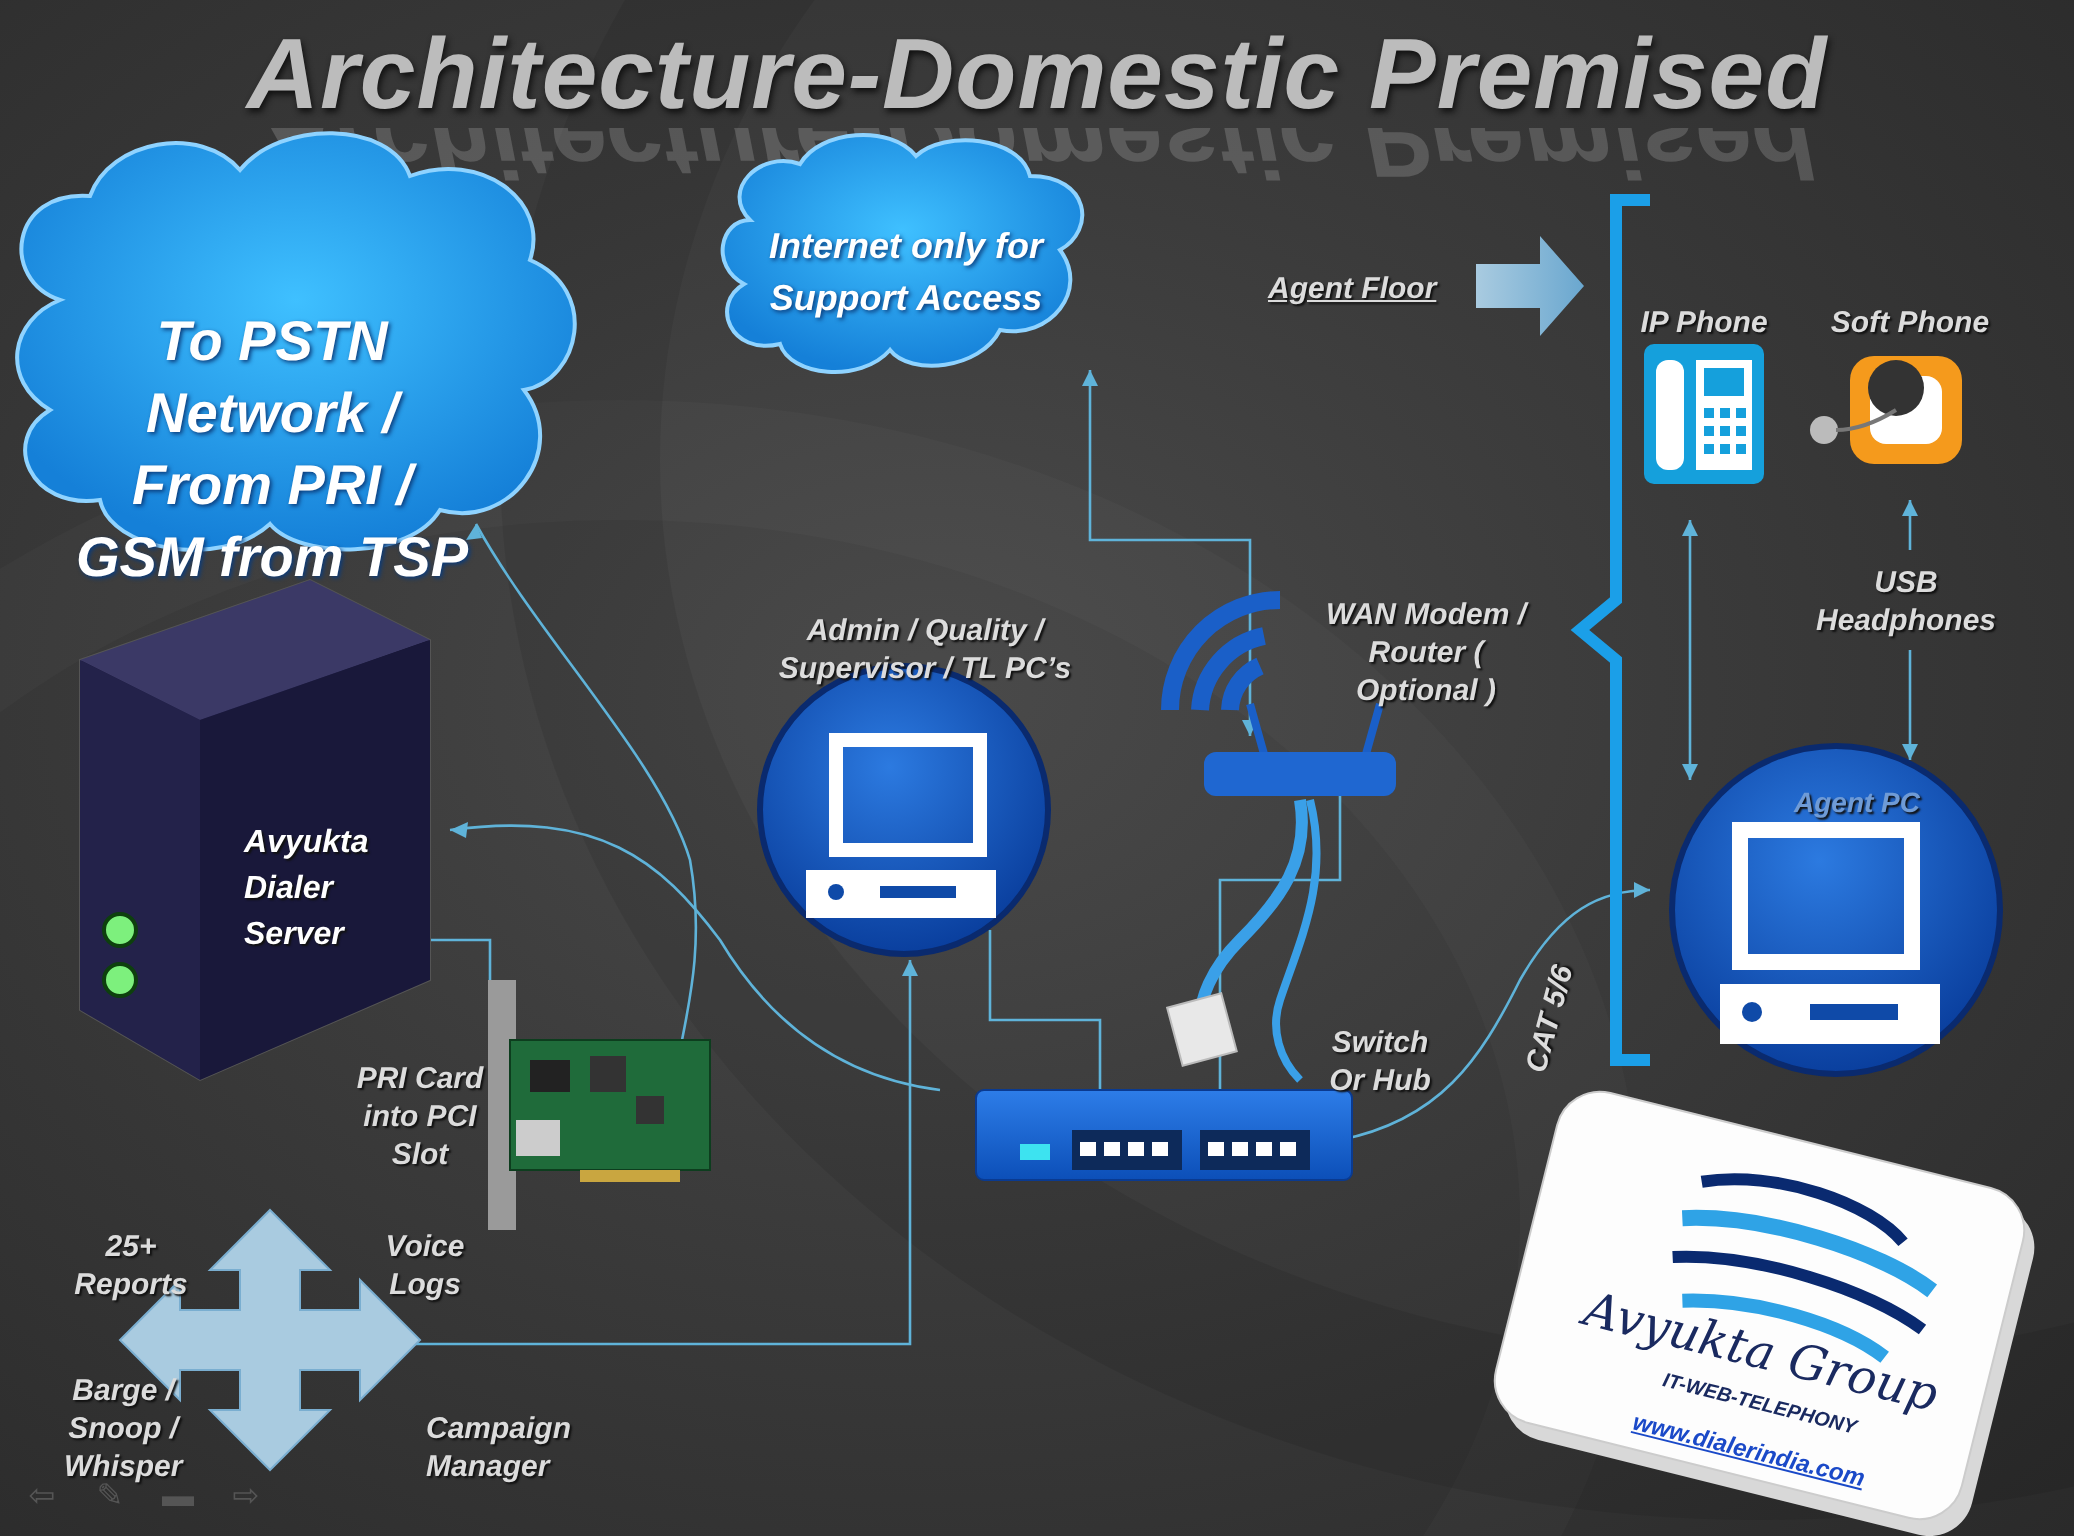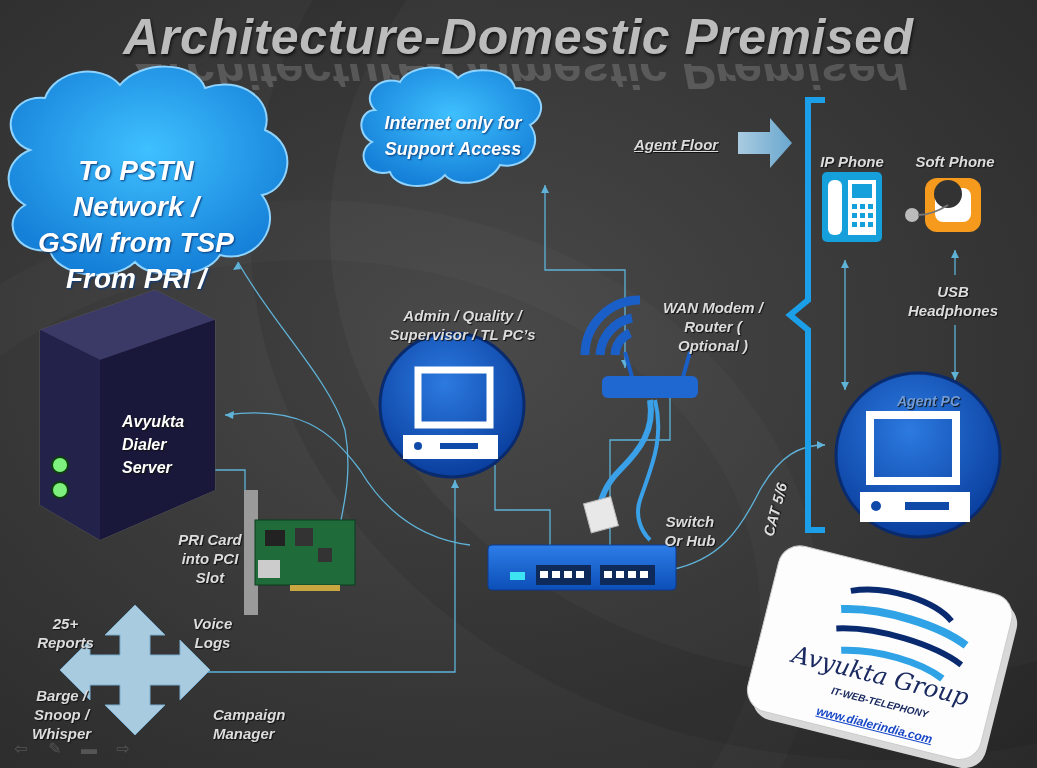--- a/index.html
+++ b/index.html
@@ -209,22 +209,22 @@
         <path d="M830,620 C870,608 930,612 960,625" fill="none" stroke="#2fa3e6" stroke-width="8"></path>
         <path d="M830,640 C870,628 930,632 960,645" fill="none" stroke="#0a2a70" stroke-width="6"></path>
         <path d="M840,660 C875,650 920,652 945,663" fill="none" stroke="#2fa3e6" stroke-width="7"></path>
       </g>
     </g>
   </svg>
 
   <div class="cloud-text" style="left:11px;top:112px;width:250px;font-size:28px;line-height:36px;margin-top:41px;">
     <div>To PSTN</div>
     <div>Network /</div>
+    <div>From PRI /</div>
     <div>GSM from TSP</div>
-    <div>From PRI /</div>
   </div>
 
   <div class="cloud-text" style="left:368px;top:110px;width:170px;font-size:18px;line-height:26px;">
     <div>Internet only for</div>
     <div>Support Access</div>
   </div>
 
   <div class="lbl lbl-left" style="left:122px;top:410px;font-size:16px;line-height:23px;color:#fff;">
     <div>Avyukta</div>
     <div>Dialer</div>

